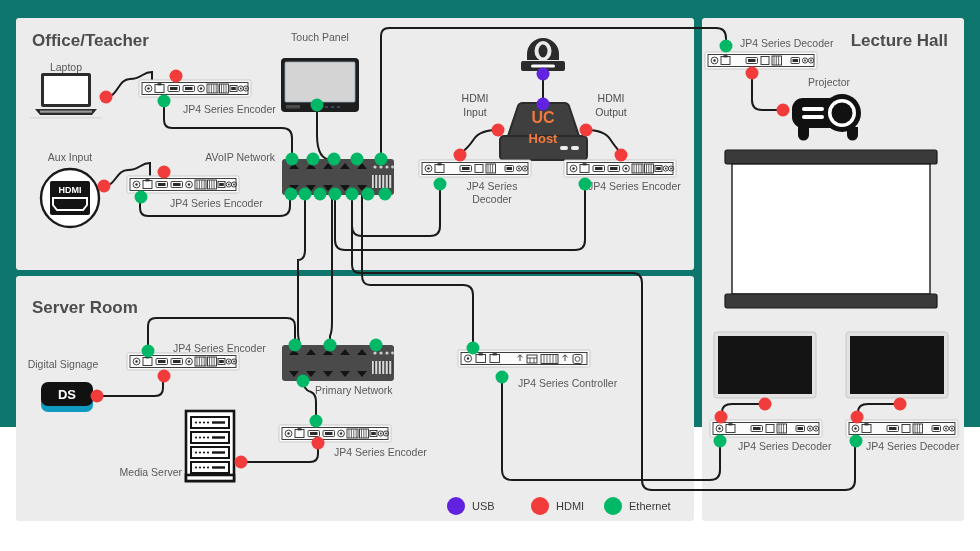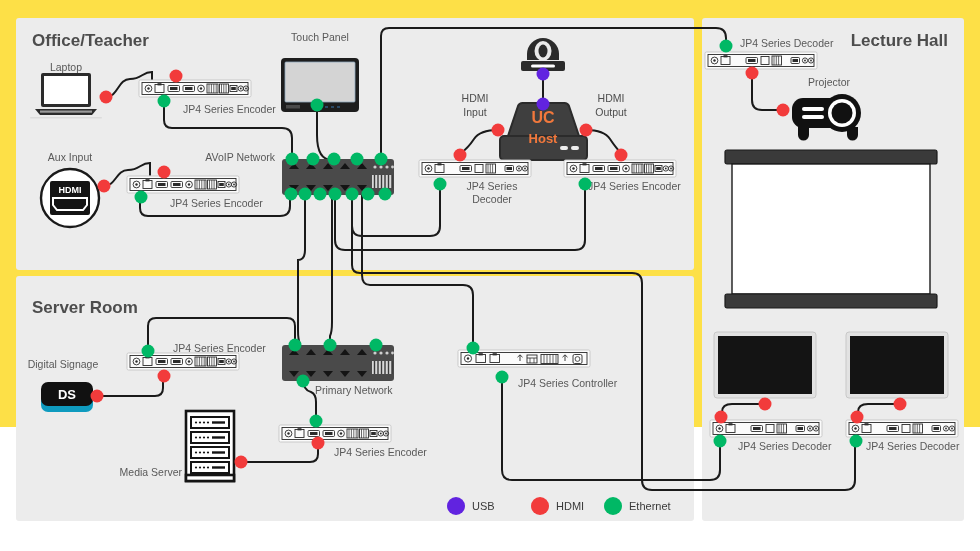--- a/index.html
+++ b/index.html
@@ -1,18 +1,18 @@
 <!DOCTYPE html>
 <html><head>
 <meta charset="utf-8">
 <style>
   html,body{margin:0;padding:0;background:#ffffff;}
   body{width:980px;height:551px;overflow:hidden;
        font-family:"Liberation Sans","DejaVu Sans",sans-serif;}
-  #stage{position:relative;width:980px;height:427px;background:#fde047;}
+  #stage{position:relative;width:980px;height:427px;background:#0f766e;}
   svg#diagram{position:absolute;left:0;top:0;width:980px;height:551px;}
 
   .zone-title{font-weight:bold;fill:#4d4d4d;}
   .dev-label{fill:#595959;font-size:10.5px;}
   .port-label{fill:#4d4d4d;font-size:10.5px;}
   .legend-label{fill:#3a3a3a;font-size:11px;}
   .uc-text{fill:#f2783c;font-weight:bold;}
 </style>
 </head>
 <body>

